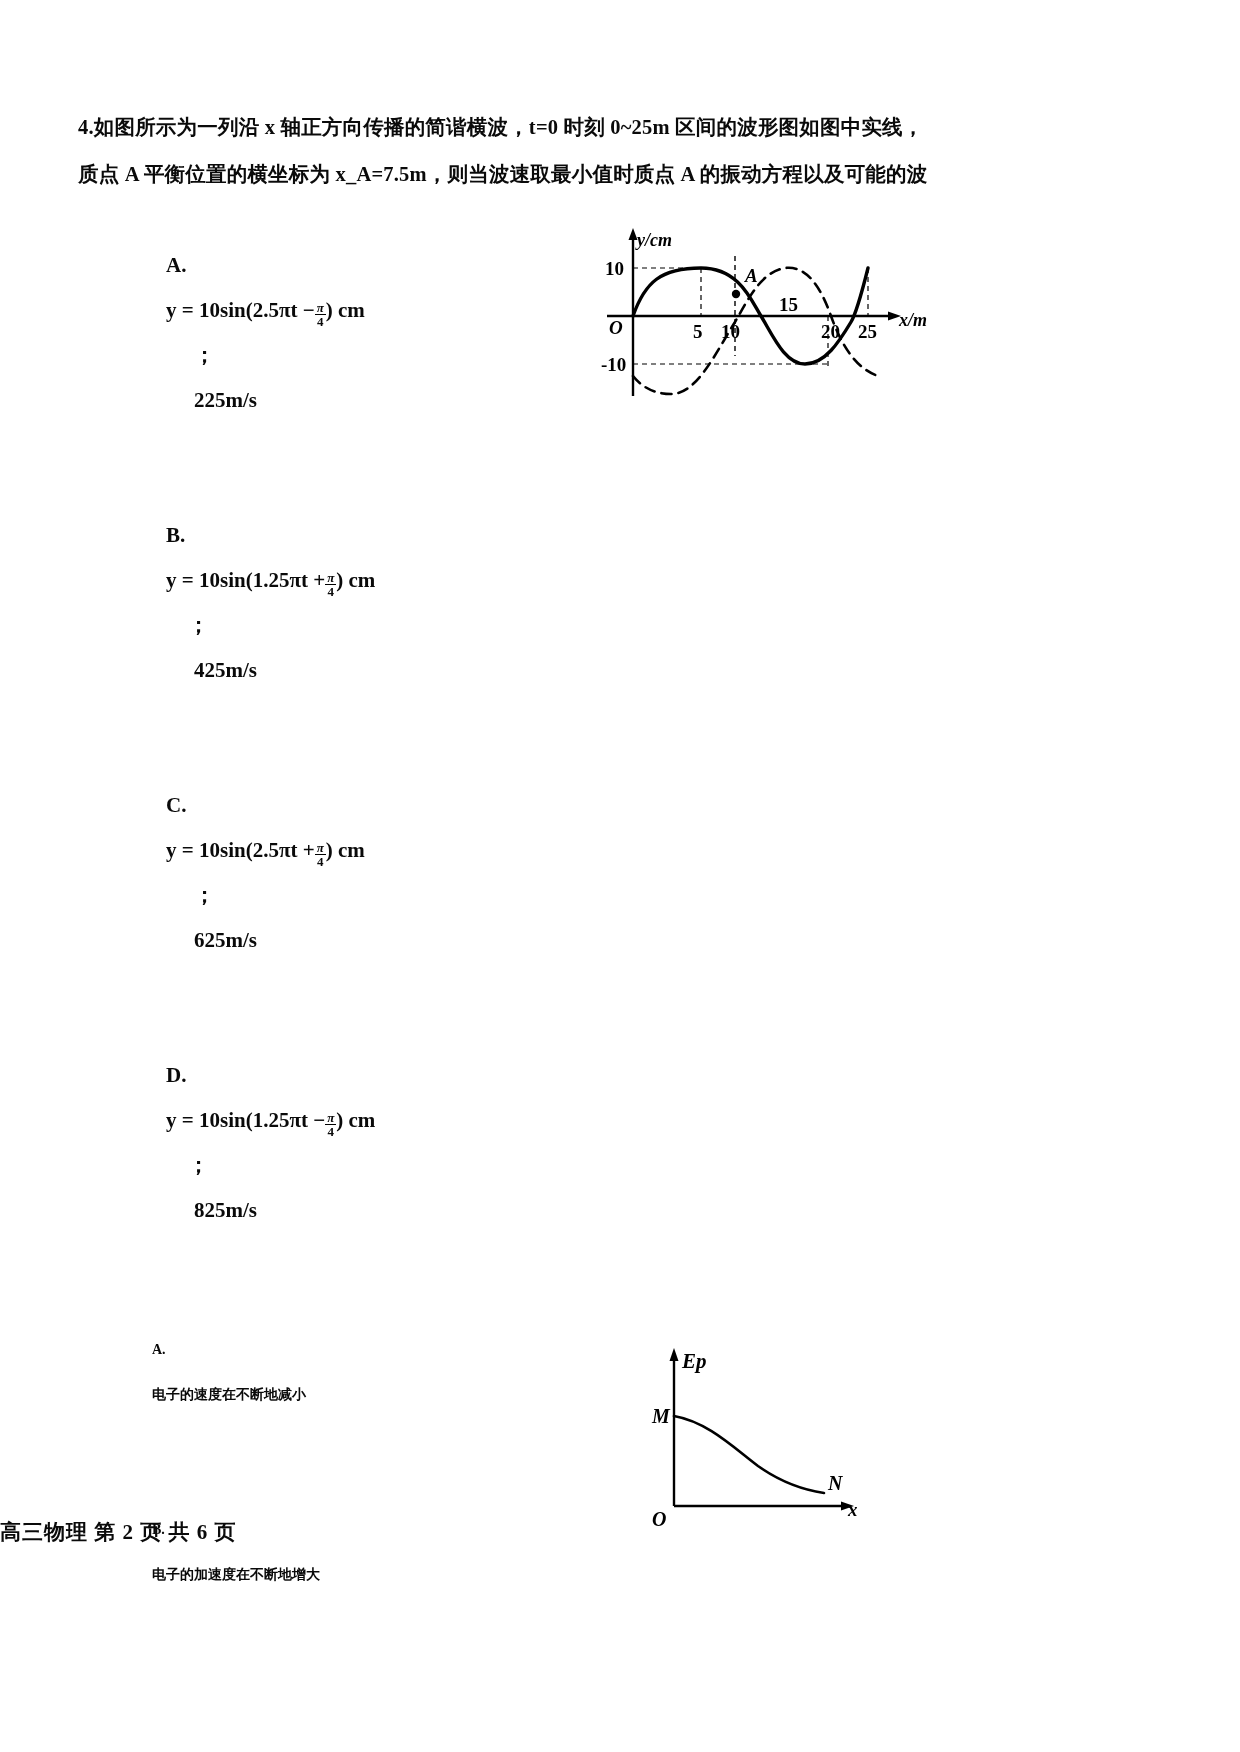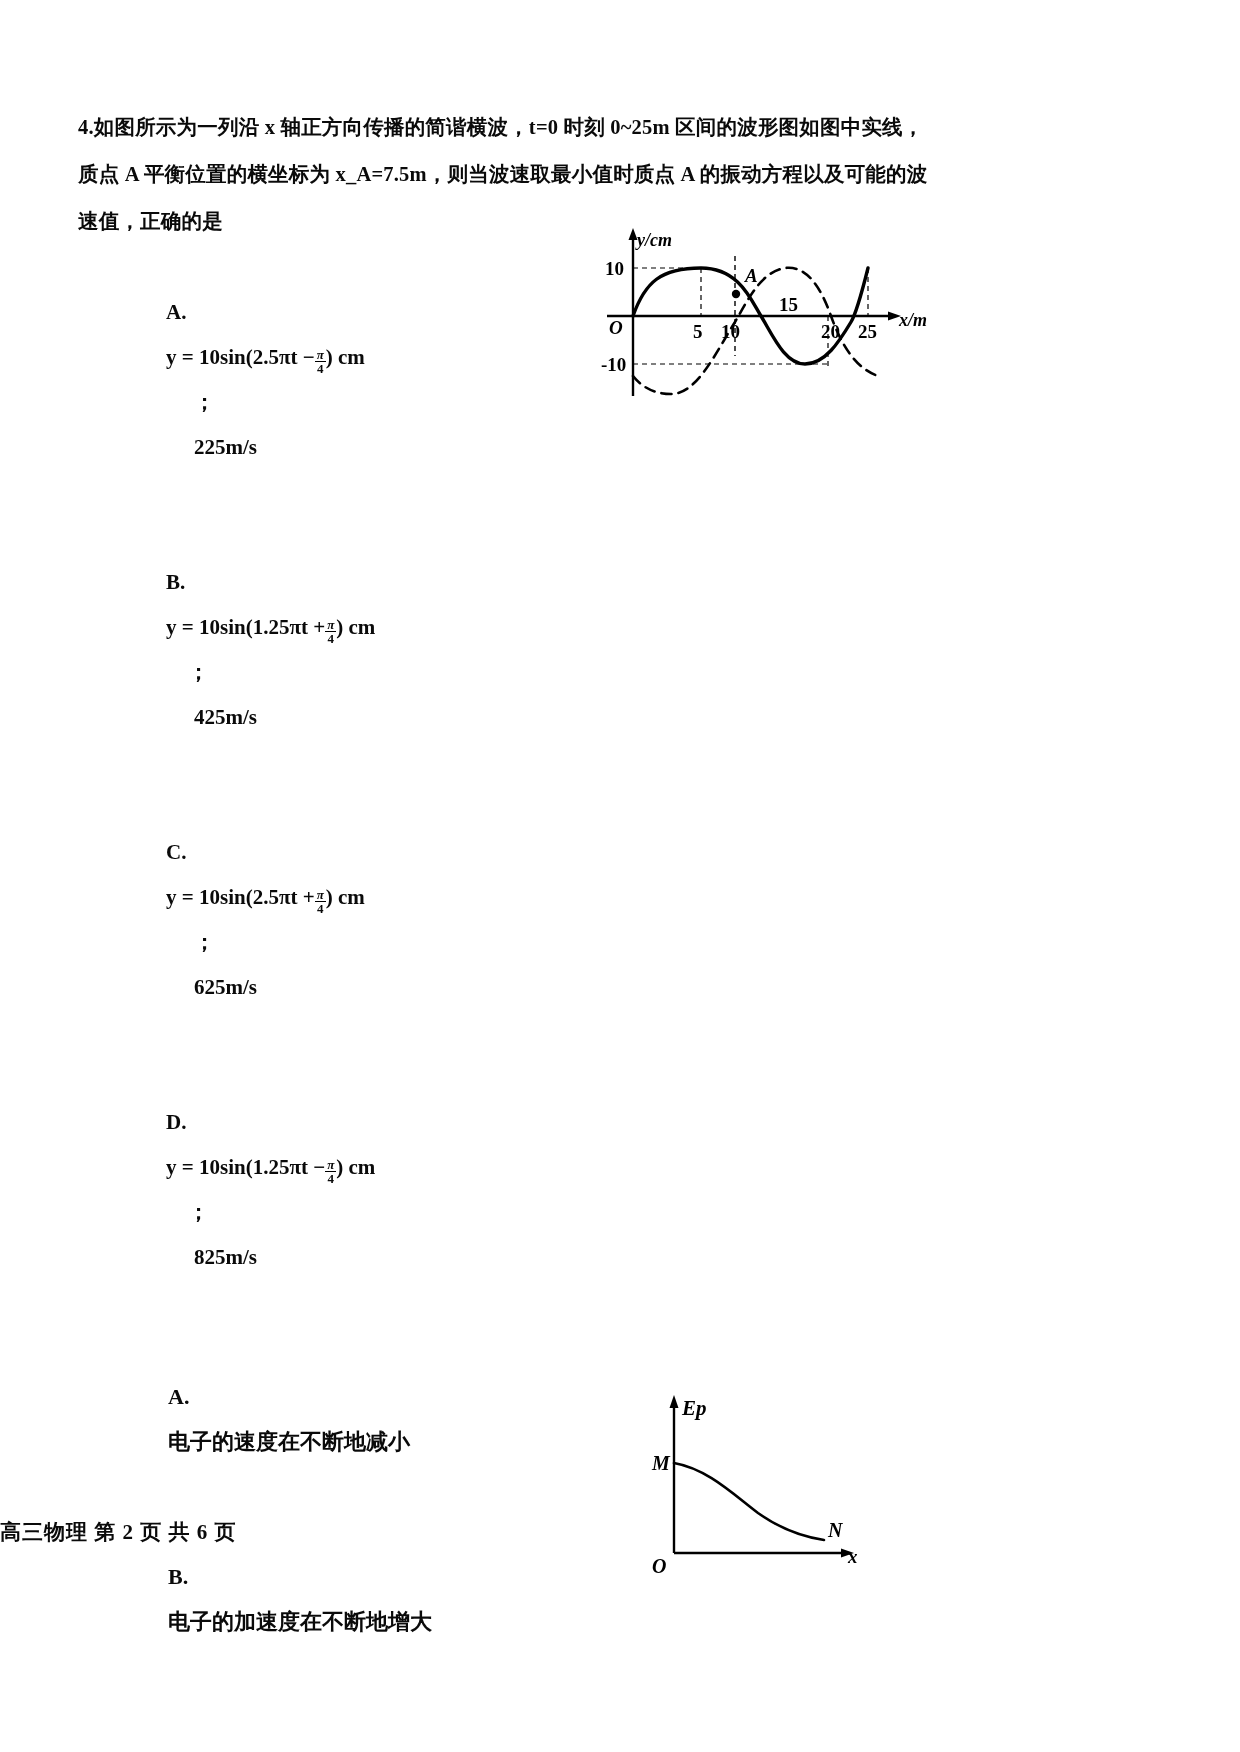--- a/index.html
+++ b/index.html
@@ -26,21 +26,21 @@
   .qline{
     font-size:20.5px;
     line-height:47px;
     letter-spacing:.2px;
     font-weight:700;
     white-space:pre-wrap;
     font-family:"Liberation Serif", serif;
   }
   .qblock{ margin:0; }
   .opt{
-    font-size:22px;
+    font-size:14px;
     line-height:45px;
     font-weight:700;
     margin-left:46px;
     white-space:pre;
   }
   .opt .lbl{ display:inline-block; min-width:32px; }
   
   .frac{
     display:inline-block;
     vertical-align:-9px;
@@ -82,21 +82,20 @@
 </head>
 <body>
 
 <div class="page">
 <div class="content">
 
   <div id="q4">
     <div class="qblock">
       <div class="qline">4.如图所示为一列沿 x 轴正方向传播的简谐横波，t=0 时刻 0~25m 区间的波形图如图中实线，</div>
       <div class="qline">质点 A 平衡位置的横坐标为 x_A=7.5m，则当波速取最小值时质点 A 的振动方程以及可能的波</div>
-      <div class="qline">速值，正确的是</div>
     </div>
 
     <div id="q4-options">
       <div class="opt mathrow">
         <span class="lbl">A.</span>
         <span>y = 10sin(2.5πt −</span><span class="frac"><span class="num">π</span><span class="den">4</span></span><span>) cm</span>
         <span style="display:inline-block;width:28px"></span><span>；</span>
         <span style="display:inline-block;width:28px"></span><span>225m/s</span>
       </div>
       <div class="opt mathrow">

